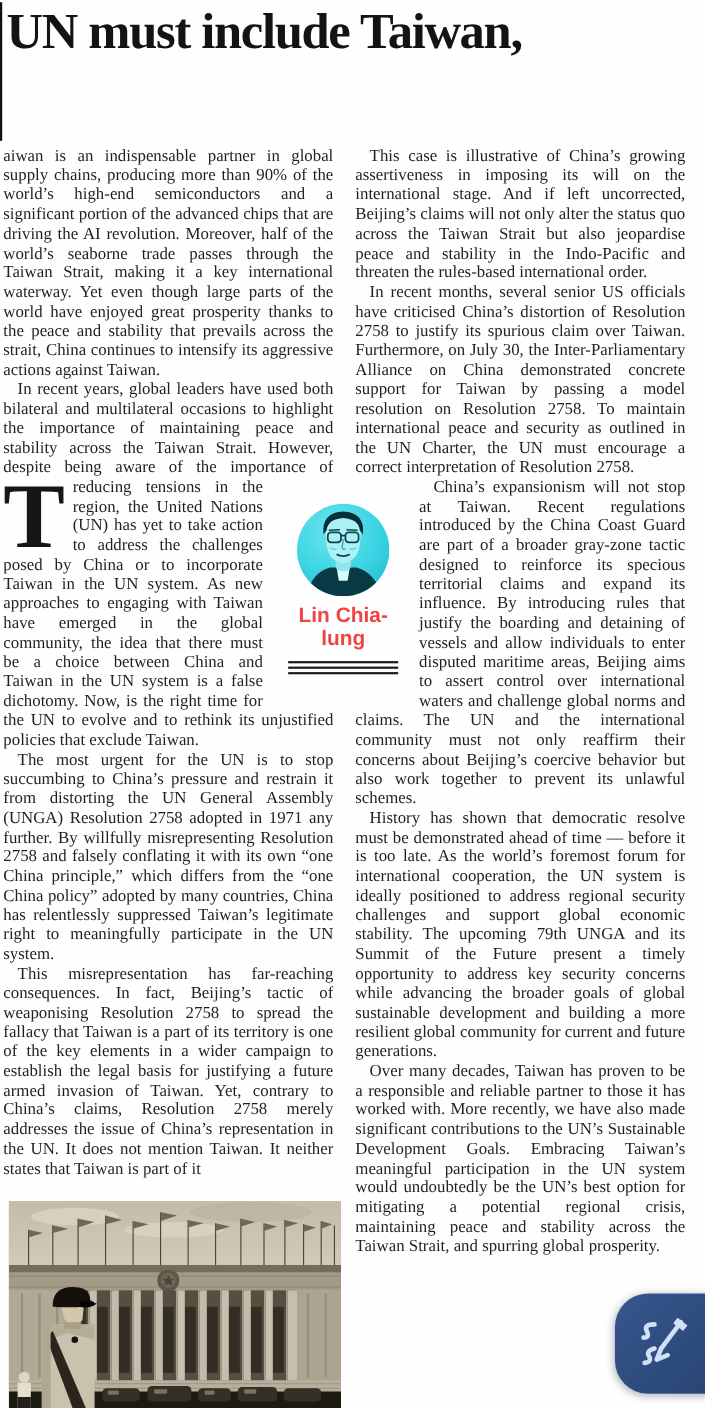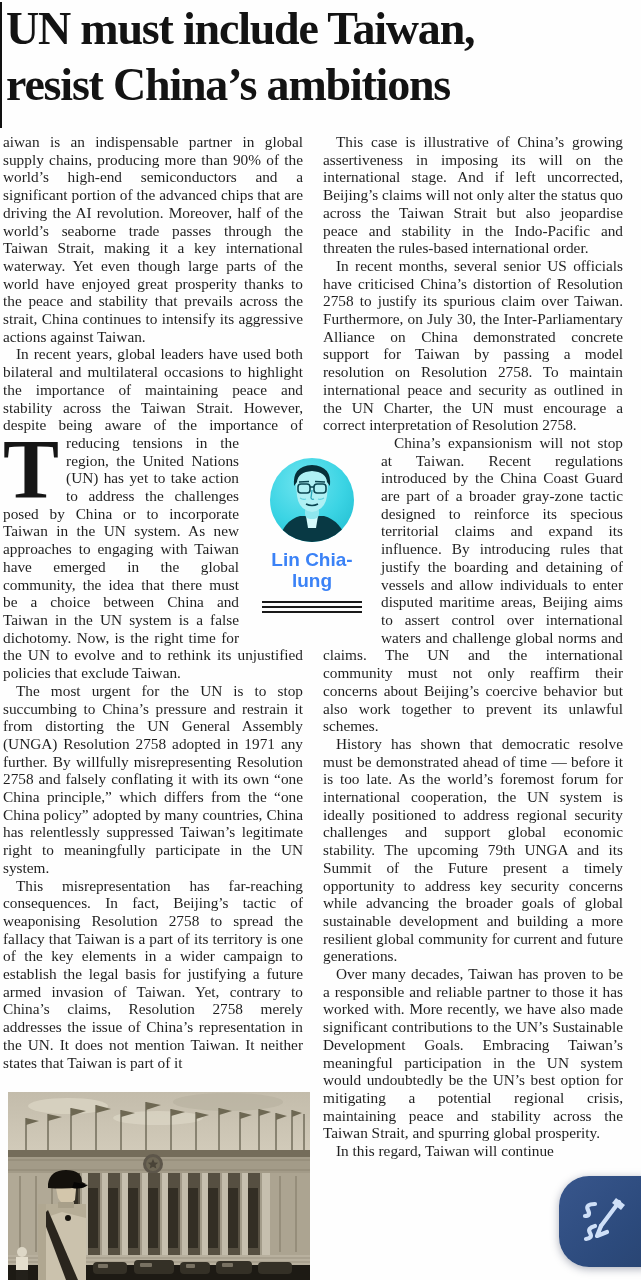--- a/index.html
+++ b/index.html
@@ -46,21 +46,21 @@
     position:absolute; left:245px; top:458px; width:134px;
     text-align:center;
   }
   .portrait {
     width:84px; height:84px; border-radius:50%; margin:0 auto;
     overflow:hidden; display:block;
   }
   .byline-name {
     margin:7px auto 0; width:104px;
     font-family:"Liberation Sans", sans-serif;
-    font-weight:bold; font-size:19px; line-height:21px; color:#3b82f6;
+    font-weight:bold; font-size:19px; line-height:21px; color:#ef4444;
   }
   .caption-rules { margin:10px auto 0; width:100px; }
   .caption-rules .rule { height:2px; background:#1a1a1a; margin-bottom:3px; }
   
   .photo {
     position:absolute; left:8px; top:1092px; width:302px; height:188px;
     overflow:hidden; background:#b9b2a2;
   }
   
   .fab {
@@ -73,21 +73,20 @@
 </style>
 </head>
 <body>
 
 <div class="page">
 
   <div class="left-rule"></div>
 
   <h1 class="headline">
     <span class="hl-line">UN must include Taiwan,</span>
-    <span class="hl-line">resist China’s ambitions</span>
   </h1>
 
   <div class="columns">
 
     <div class="col col-left">
       <div class="strut-r"></div>
       <div class="cut-r"></div>
       <p><span class="dropcap">T</span><span>aiwan is an indispensable partner in global supply chains, producing more than 90% of the world’s high-end semiconductors and a significant portion of the advanced chips that are driving the AI revolution. Moreover, half of the world’s seaborne trade passes through the Taiwan Strait, making it a key international waterway. Yet even though large parts of the world have enjoyed great prosperity thanks to the peace and stability that prevails across the strait, China continues to intensify its aggressive actions against Taiwan.</span></p>
       <p class="ind">In recent years, global leaders have used both bilateral and multilateral occasions to highlight the importance of maintaining peace and stability across the Taiwan Strait. However, despite being aware of the importance of reducing tensions in the region, the United Nations (UN) has yet to take action to address the challenges posed by China or to incorporate Taiwan in the UN system. As new approaches to engaging with Taiwan have emerged in the global community, the idea that there must be a choice between China and Taiwan in the UN system is a false dichotomy. Now, is the right time for the UN to evolve and to rethink its unjustified policies that exclude Taiwan.</p>
       <p class="ind">The most urgent for the UN is to stop succumbing to China’s pressure and restrain it from distorting the UN General Assembly (UNGA) Resolution 2758 adopted in 1971 any further. By willfully misrepresenting Resolution 2758 and falsely conflating it with its own “one China principle,” which differs from the “one China policy” adopted by many countries, China has relentlessly suppressed Taiwan’s legitimate right to meaningfully participate in the UN system.</p>
@@ -95,21 +94,20 @@
     </div>
 
     <div class="col col-right">
       <div class="strut-l"></div>
       <div class="cut-l"></div>
       <p class="ind">This case is illustrative of China’s growing assertiveness in imposing its will on the international stage. And if left uncorrected, Beijing’s claims will not only alter the status quo across the Taiwan Strait but also jeopardise peace and stability in the Indo-Pacific and threaten the rules-based international order.</p>
       <p class="ind">In recent months, several senior US officials have criticised China’s distortion of Resolution 2758 to justify its spurious claim over Taiwan. Furthermore, on July 30, the Inter-Parliamentary Alliance on China demonstrated concrete support for Taiwan by passing a model resolution on Resolution 2758. To maintain international peace and security as outlined in the UN Charter, the UN must encourage a correct interpretation of Resolution 2758.</p>
       <p class="ind">China’s expansionism will not stop at Taiwan. Recent regulations introduced by the China Coast Guard are part of a broader gray-zone tactic designed to reinforce its specious territorial claims and expand its influence. By introducing rules that justify the boarding and detaining of vessels and allow individuals to enter disputed maritime areas, Beijing aims to assert control over international waters and challenge global norms and claims. The UN and the international community must not only reaffirm their concerns about Beijing’s coercive behavior but also work together to prevent its unlawful schemes.</p>
       <p class="ind">History has shown that democratic resolve must be demonstrated ahead of time — before it is too late. As the world’s foremost forum for international cooperation, the UN system is ideally positioned to address regional security challenges and support global economic stability. The upcoming 79th UNGA and its Summit of the Future present a timely opportunity to address key security concerns while advancing the broader goals of global sustainable development and building a more resilient global community for current and future generations.</p>
       <p class="ind">Over many decades, Taiwan has proven to be a responsible and reliable partner to those it has worked with. More recently, we have also made significant contributions to the UN’s Sustainable Development Goals. Embracing Taiwan’s meaningful participation in the UN system would undoubtedly be the UN’s best option for mitigating a potential regional crisis, maintaining peace and stability across the Taiwan Strait, and spurring global prosperity.</p>
-      <p class="ind">In this regard, Taiwan will continue</p>
     </div>
   </div>
 
   <figure class="byline-block">
     <span class="portrait">
       <svg width="84" height="84" viewBox="0 0 84 84">
         <defs>
           <radialGradient id="cyanbg" cx="40%" cy="30%" r="80%">
             <stop offset="0%" stop-color="#6fe4ef"></stop>
             <stop offset="60%" stop-color="#3bd4e4"></stop>

